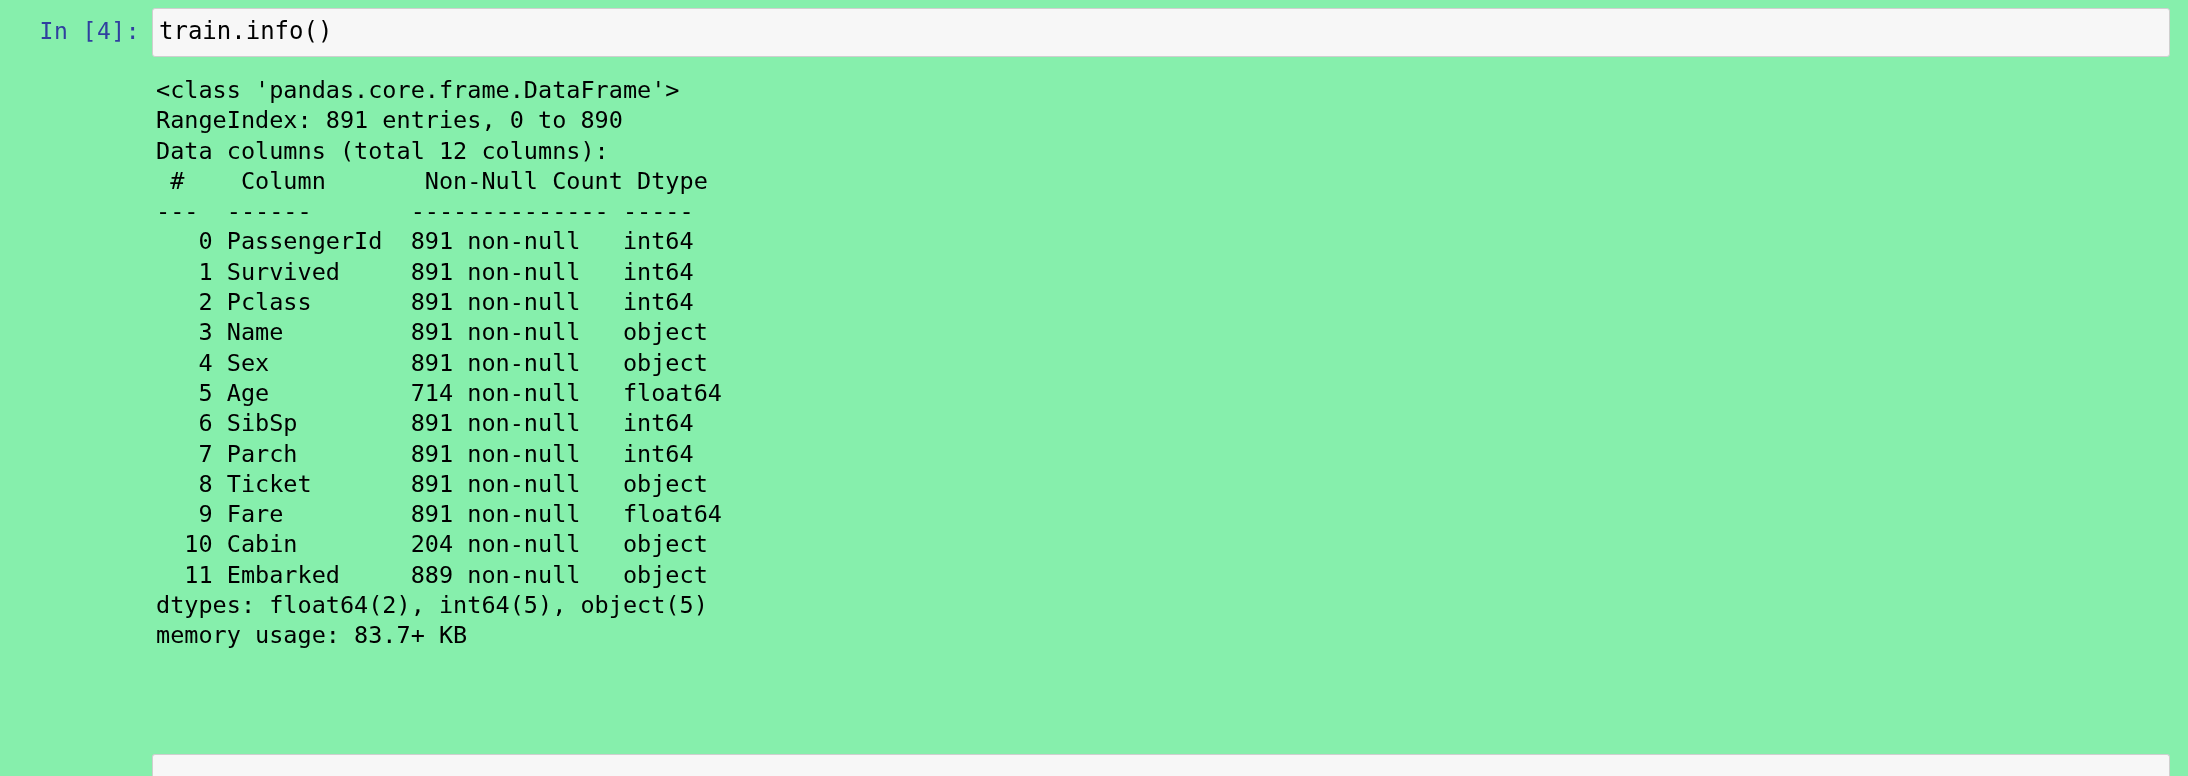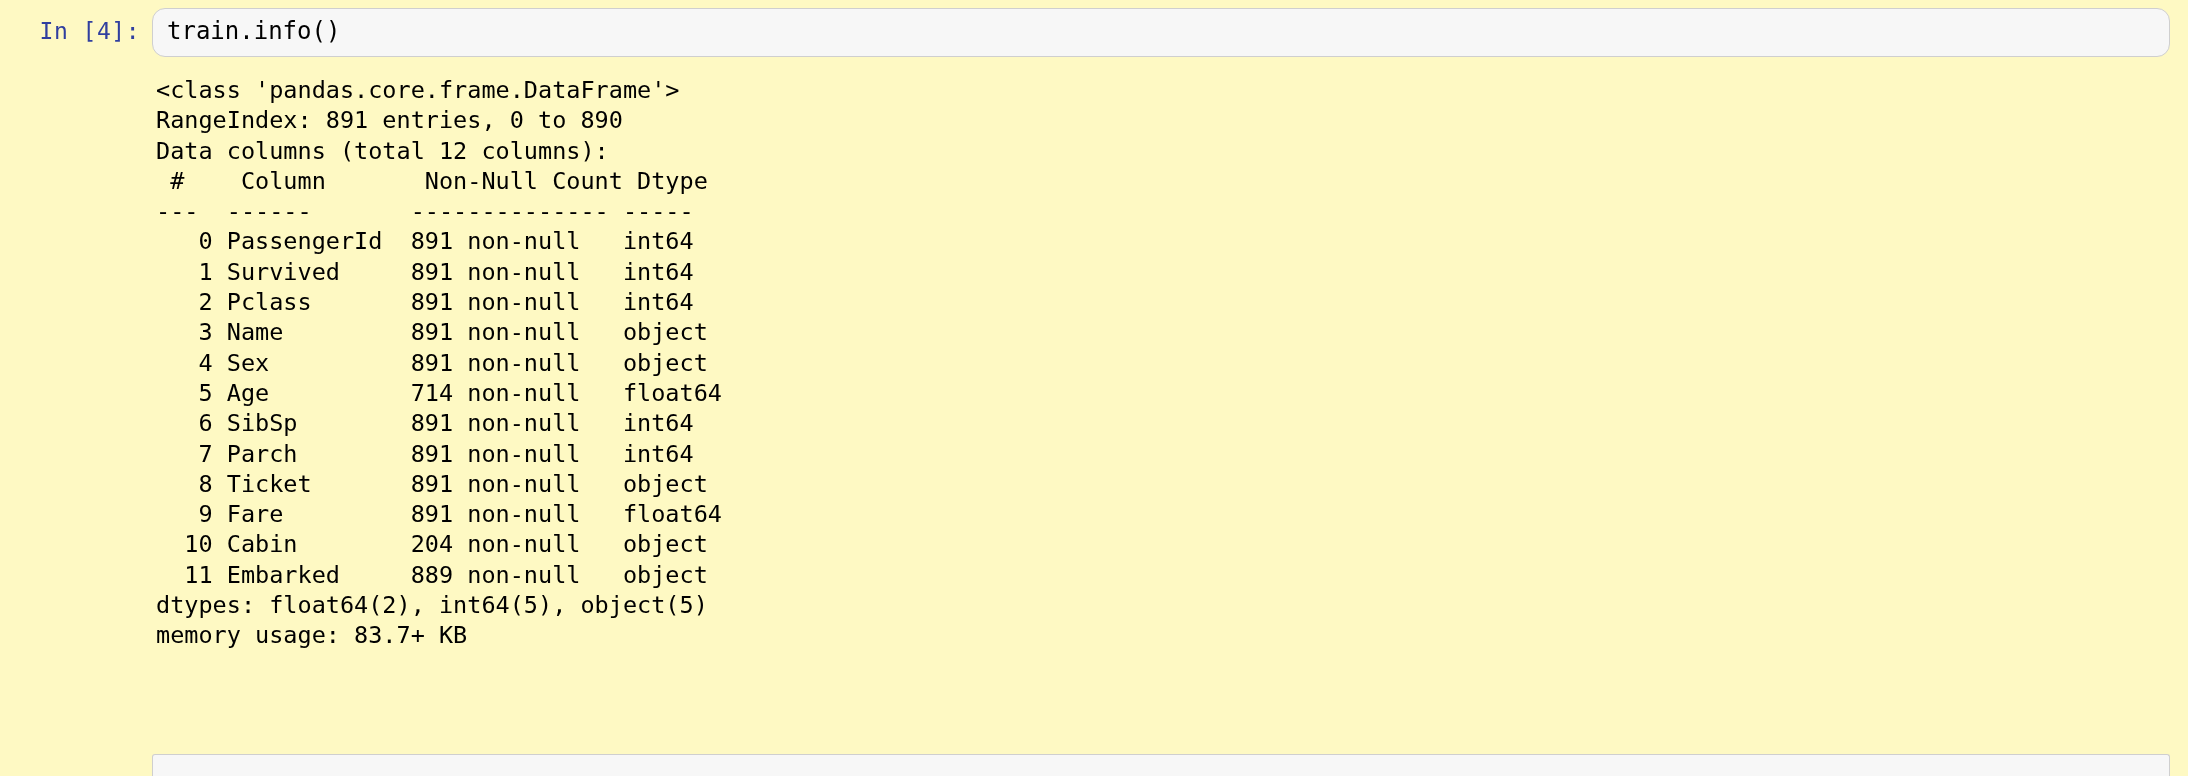--- a/index.html
+++ b/index.html
@@ -12,21 +12,21 @@
     width: 2188px;
     height: 776px;
     overflow: hidden;
     font-family: "DejaVu Sans Mono", "Liberation Mono", monospace;
   }
 
   .notebook {
     position: relative;
     width: 2188px;
     height: 776px;
-    background: #fef9c3;
+    background: #86efac;
   }
 
   
   .cell-row {
     display: flex;
     align-items: flex-start;
     padding-top: 8px;
   }
 
   .prompt {
@@ -42,22 +42,22 @@
     white-space: pre;
     letter-spacing: 0.5px;
     padding-top: 6px;
   }
 
   .input-area {
     flex: 1 1 auto;
     margin-right: 18px;
     background: #f7f7f7;
     border: 1px solid #cfcfcf;
-    border-radius: 13px;
-    padding: 7px 0 10px 14px;
+    border-radius: 3px;
+    padding: 7px 0 10px 6px;
     box-sizing: border-box;
     min-height: 44px;
   }
 
   .input-code {
     color: #000000;
     font-family: "DejaVu Sans Mono", "Liberation Mono", monospace;
     font-size: 24px;
     line-height: 30px;
     white-space: pre;

